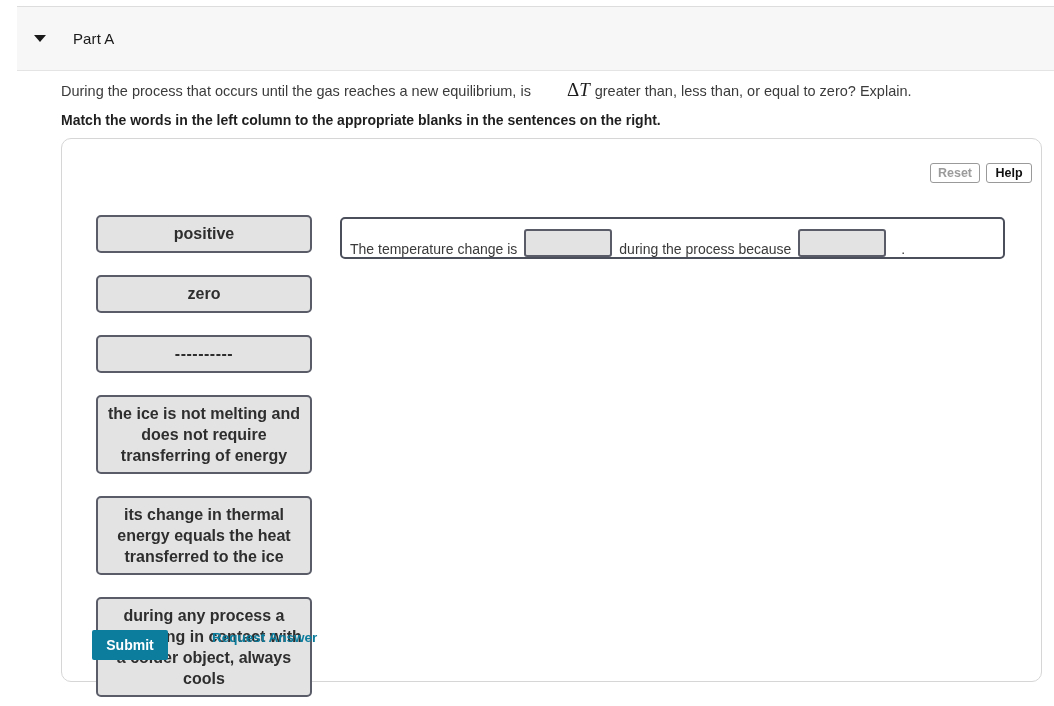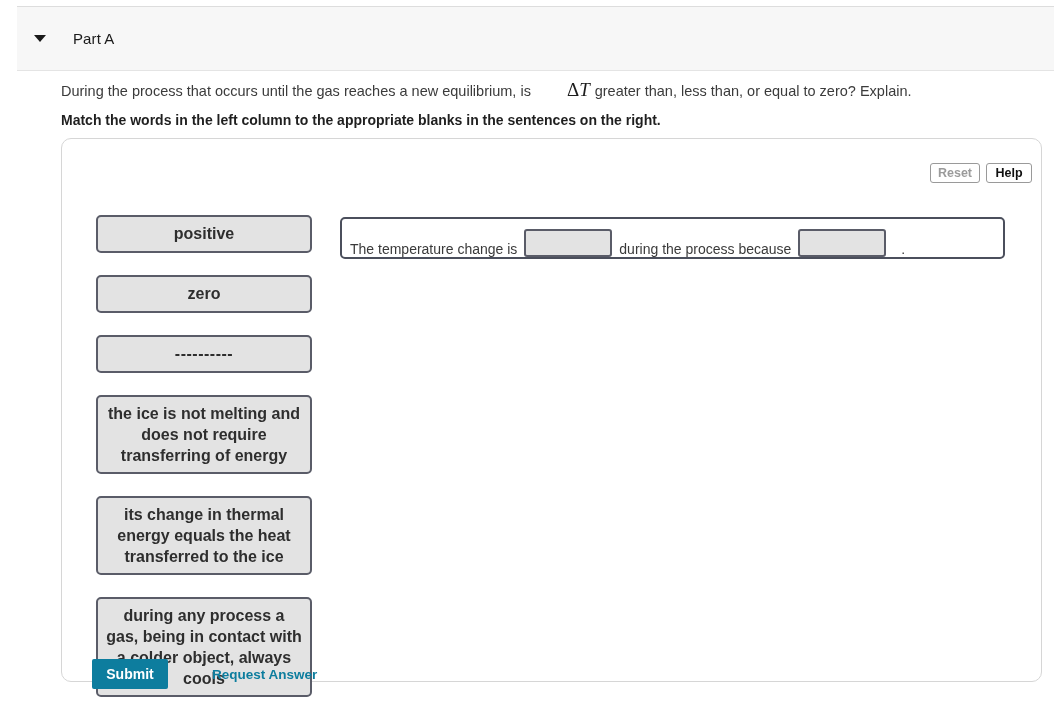--- a/index.html
+++ b/index.html
@@ -190,23 +190,22 @@
   .period {
     font-size: 14px;
     color: #3a3a3a;
     margin-left: 8px;
   }
 
   
   .footer {
     position: absolute;
     left: 60px;
-    top: 659px;
-    display: flex;
-    align-items: center;
+    top: 630px;
+    display: flex;
     padding-left: 32px;
   }
   .submit-btn {
     width: 76px;
     height: 30px;
     background: #0d7d9e;
     color: #ffffff;
     border: none;
     border-radius: 2px;
     font-family: "Liberation Sans", sans-serif;

